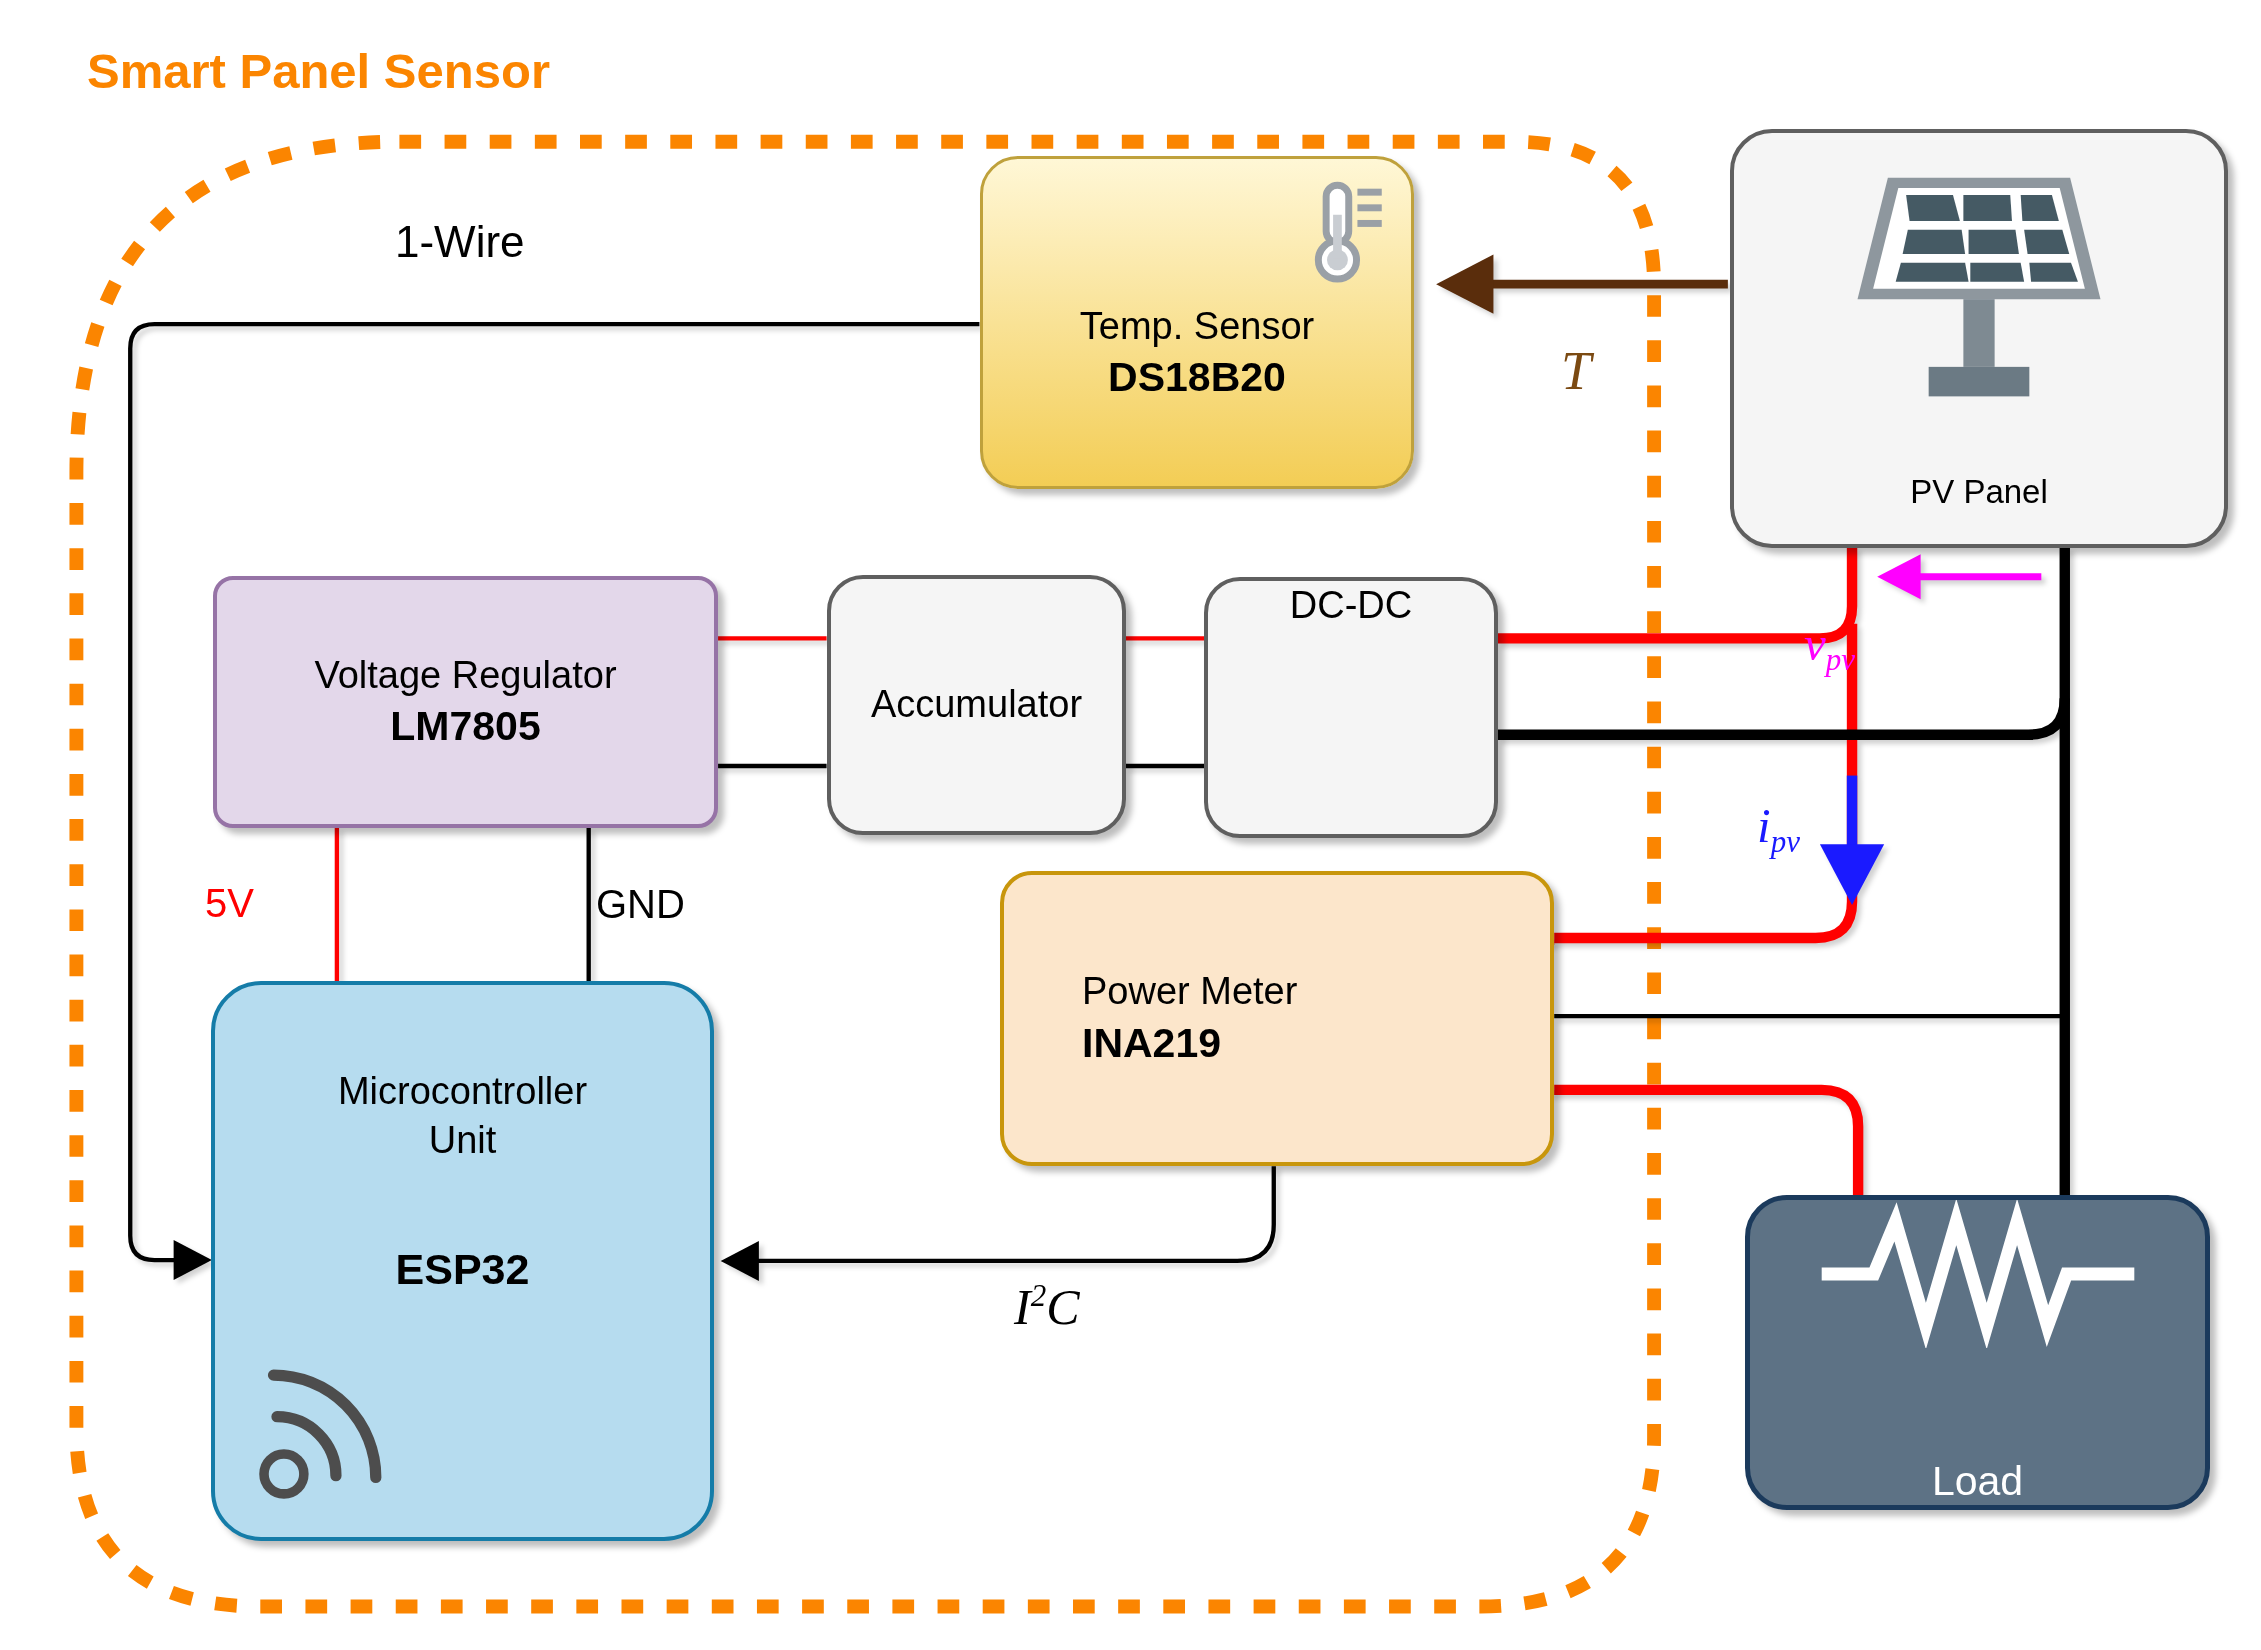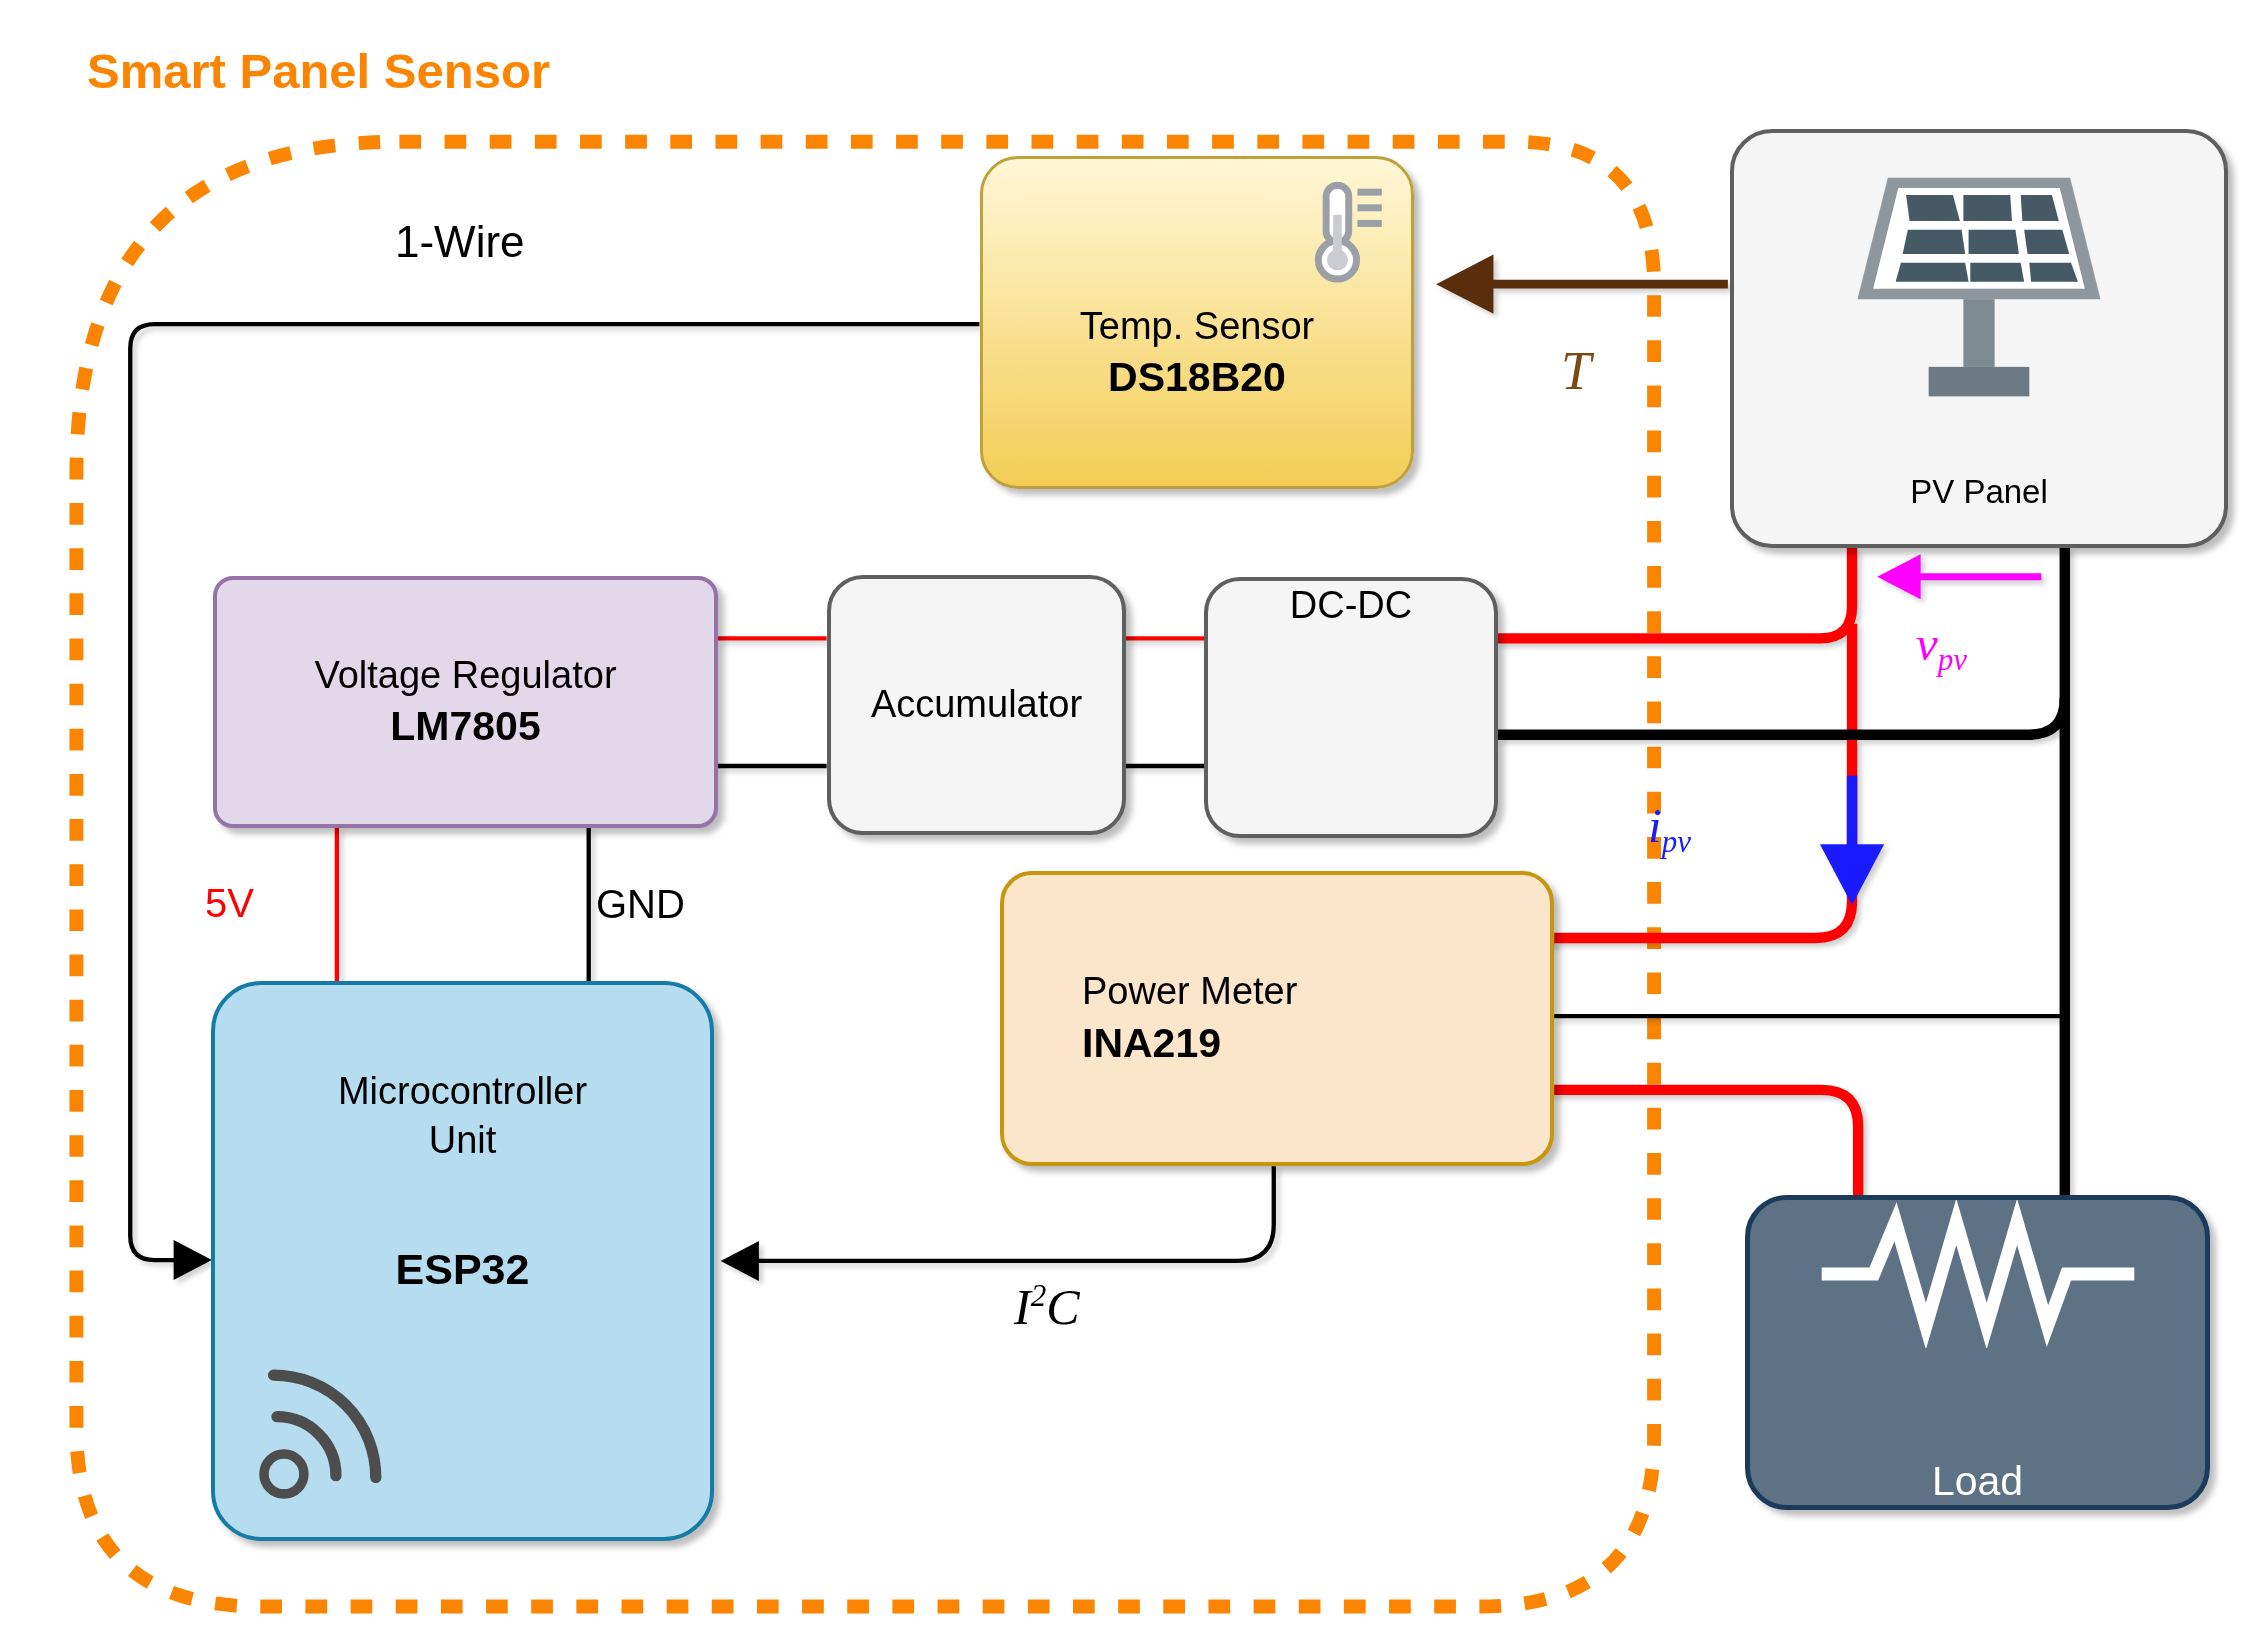--- a/index.html
+++ b/index.html
@@ -57,22 +57,22 @@
   #esp-gap{height:76px;}
 
   .wlabel{position:absolute;color:var(--text_black);}
   #lbl-1wire{left:395px;top:217px;font-size:44px;}
   #lbl-5v{left:205px;top:881px;font-size:40px;color:var(--wire_red);}
   #lbl-gnd{left:596px;top:882px;font-size:40px;}
   .math{font-family:"Liberation Serif", serif;font-style:italic;}
   #lbl-i2c{left:1014px;top:1278px;font-size:50px;}
   #lbl-i2c sup{font-size:31px;}
   #lbl-T{left:1561px;top:340px;font-size:54px;color:var(--label_brown);}
-  #lbl-vpv{left:1916px;top:615px;font-size:49px;color:var(--magenta);text-align:right;}
-  #lbl-ipv{left:1648px;top:797px;font-size:49px;color:var(--arrow_blue);}
+  #lbl-vpv{left:1804px;top:615px;font-size:49px;color:var(--magenta);text-align:right;}
+  #lbl-ipv{left:1757px;top:797px;font-size:49px;color:var(--arrow_blue);}
   .sub{font-size:31px;vertical-align:-10.4px;}
 
   #thermo-icon{position:absolute;top:21px;right:24px;}
   #wifi-icon{position:absolute;left:36px;bottom:31px;}
   #pv-icon{position:absolute;left:50%;top:36px;transform:translateX(-50%);}
 </style>
 </head>
 <body>
 
 <div id="canvas">

